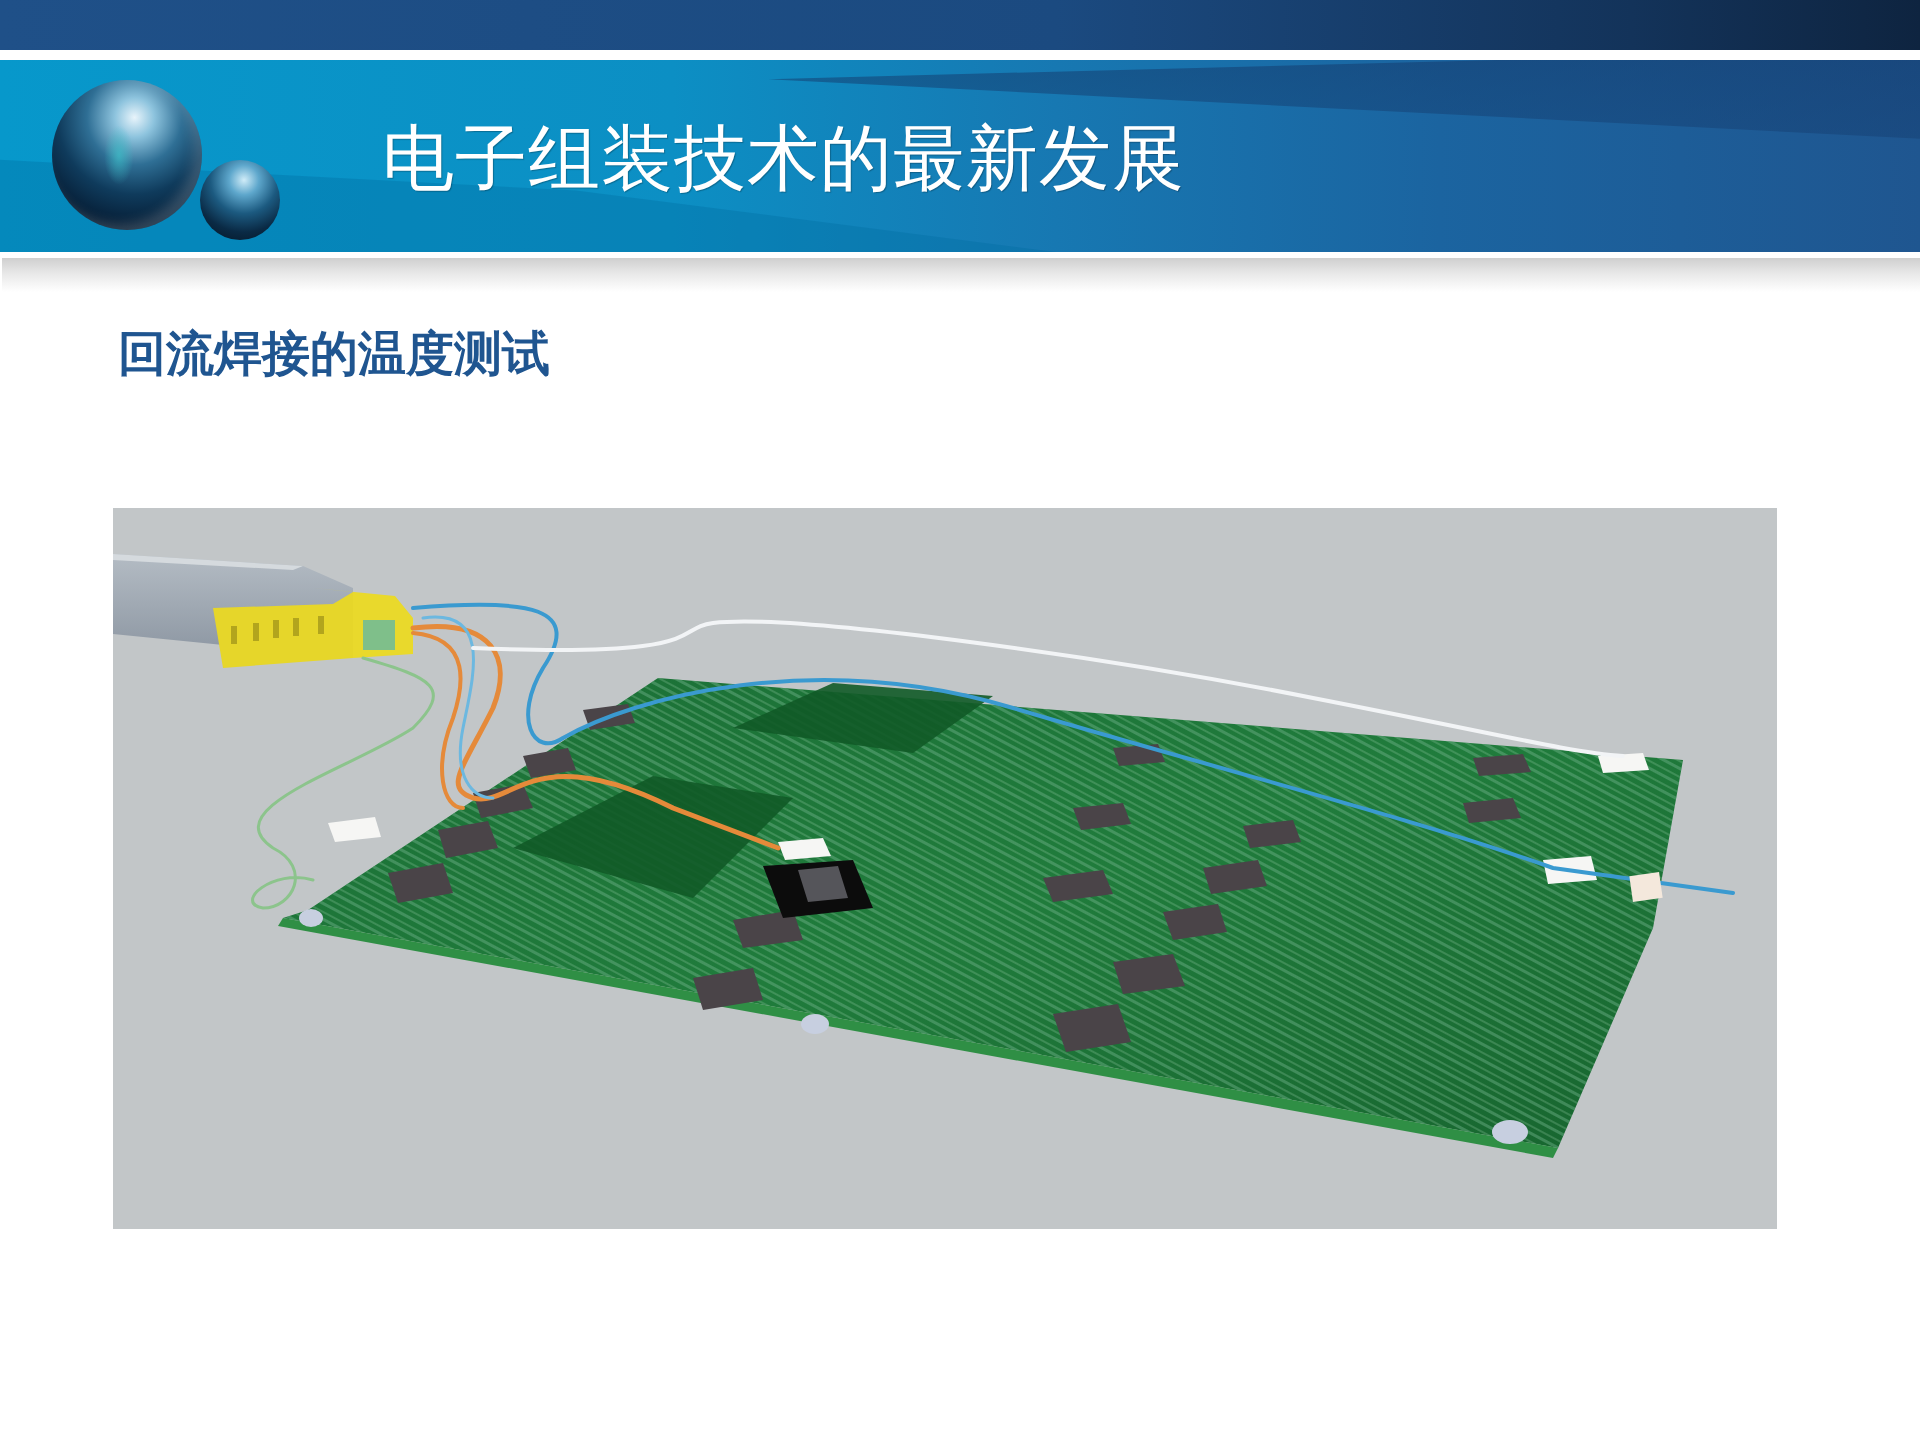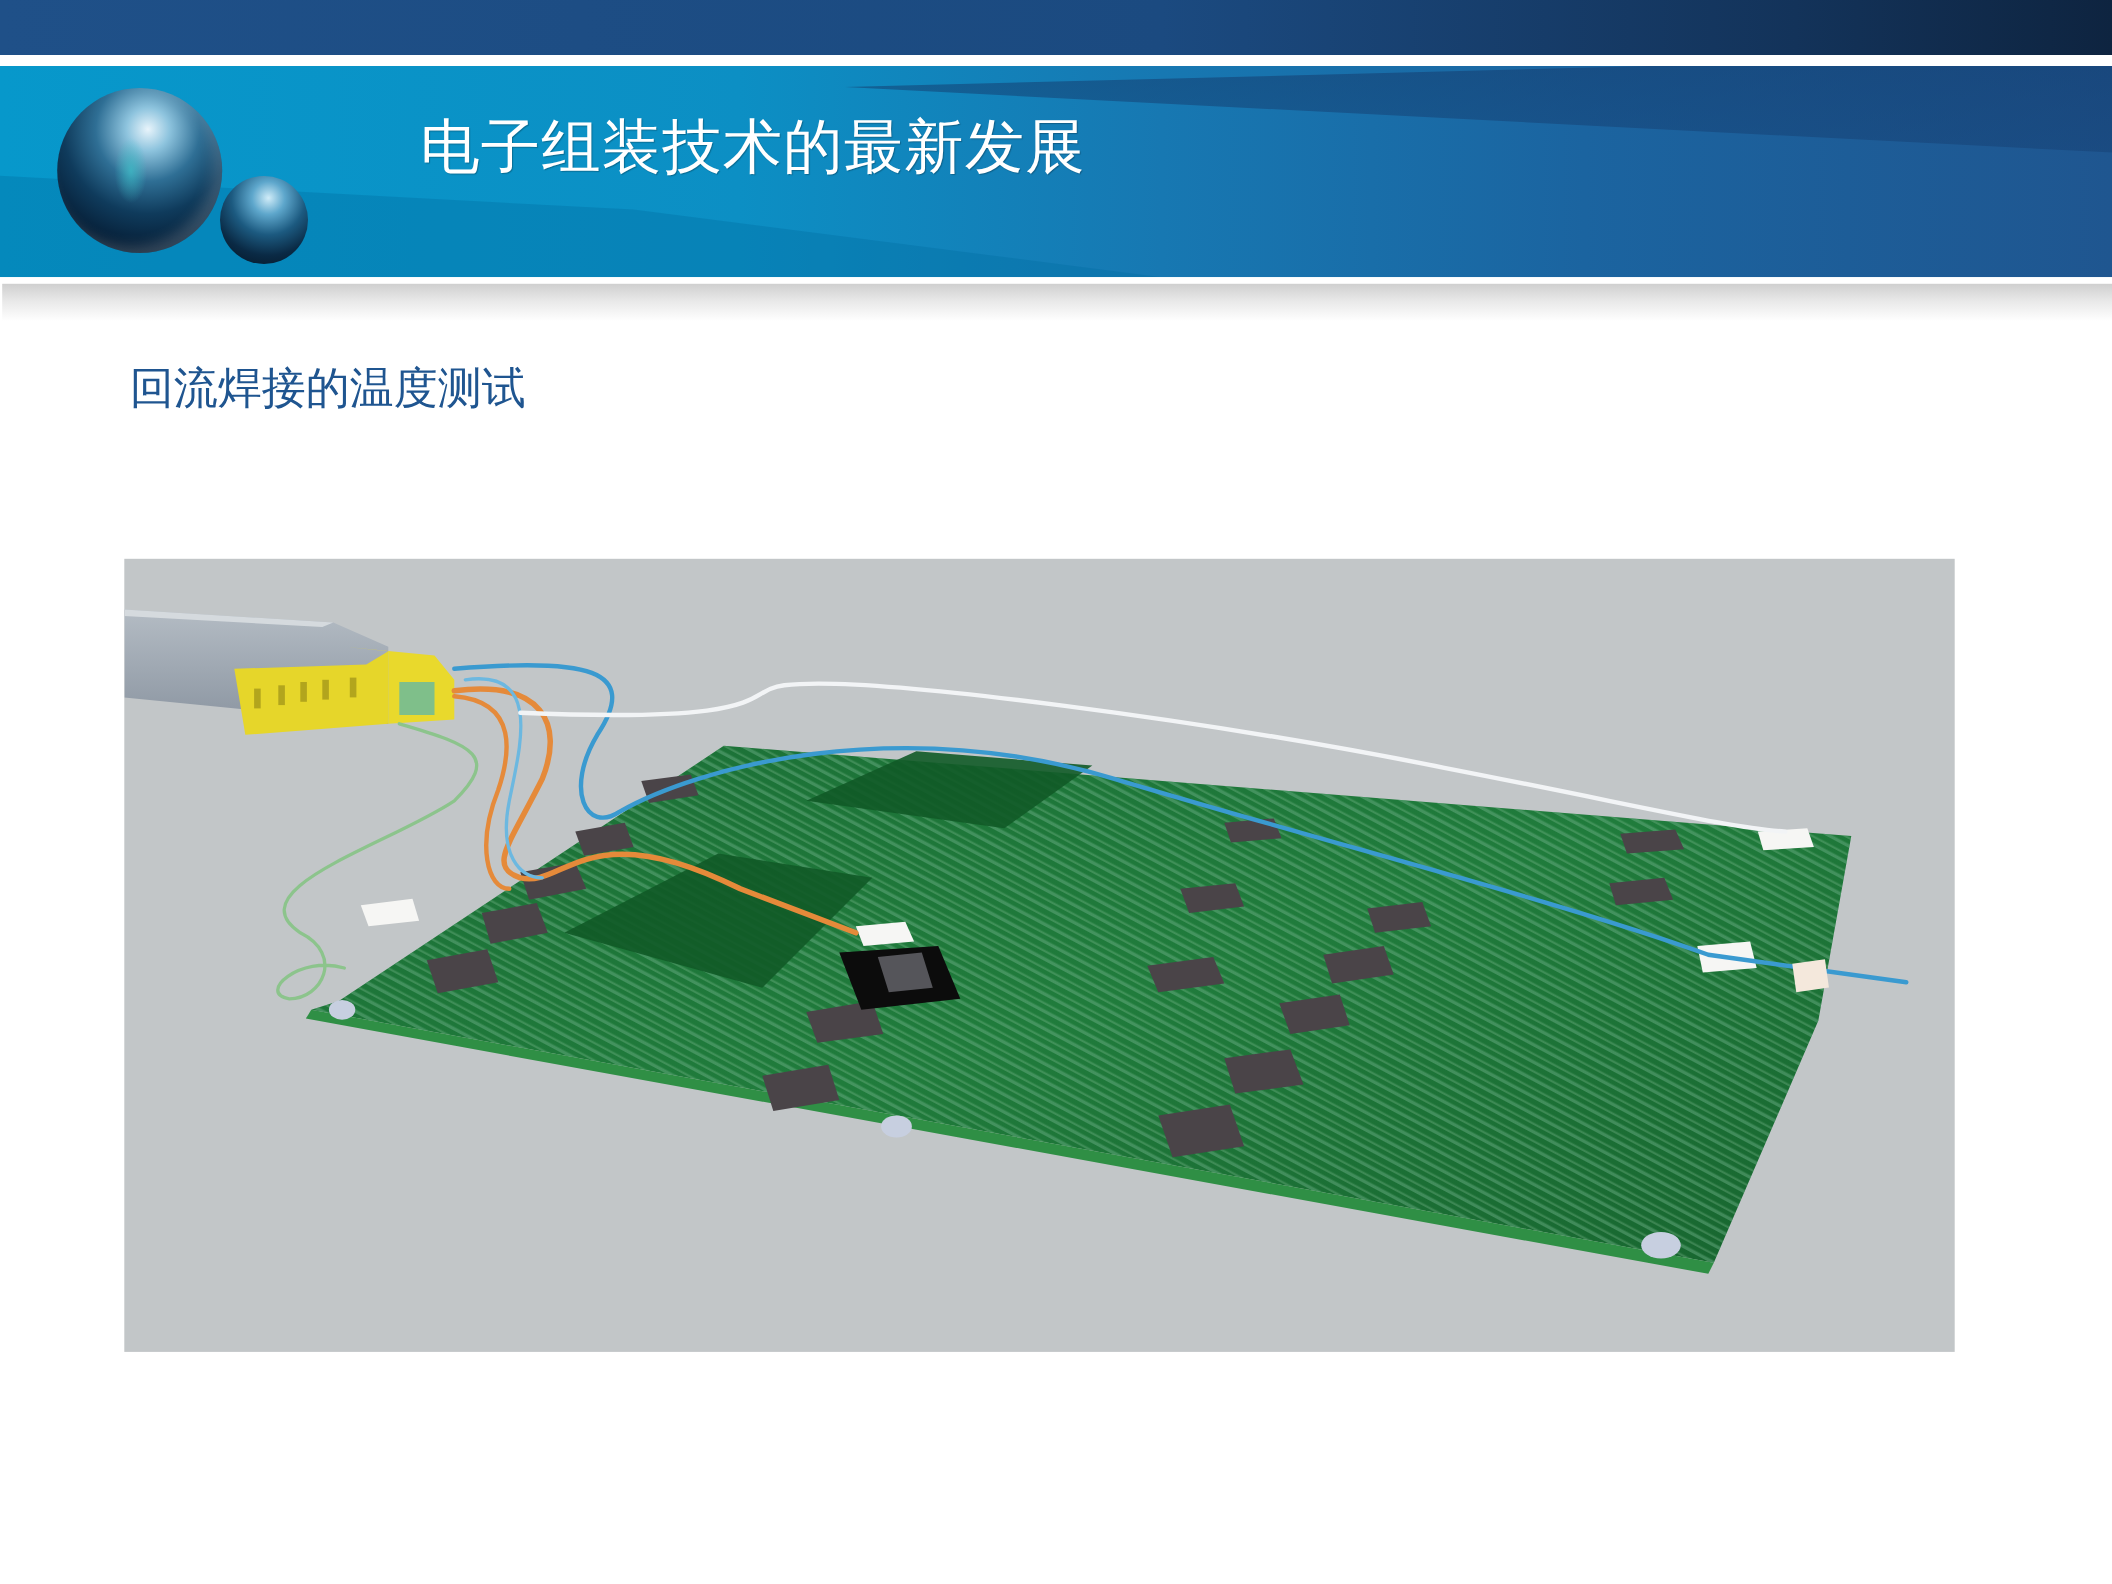--- a/index.html
+++ b/index.html
@@ -16,28 +16,28 @@
   .banner .wedge-bot { position:absolute; left:0; top:0; width:1920px; height:192px;
     background: rgba(0,110,160,0.35);
     clip-path: polygon(0 52%, 30% 68%, 55% 100%, 0 100%); }
   .logo-big { position:absolute; left:52px; top:80px; width:150px; height:150px; border-radius:50%;
     background: radial-gradient(circle at 55% 25%, #e8f4fb 0%, #8ec4de 14%, #2f6f95 34%, #0f3b5c 55%, #07213a 75%, #030d18 100%);
     box-shadow: inset -8px -6px 12px rgba(255,255,255,0.18); }
   .logo-big::after { content:""; position:absolute; left:52px; top:45px; width:30px; height:60px; border-radius:40%;
     background: radial-gradient(ellipse, rgba(60,190,200,0.75), rgba(20,120,150,0) 70%); }
   .logo-small { position:absolute; left:200px; top:160px; width:80px; height:80px; border-radius:50%;
     background: radial-gradient(circle at 55% 25%, #d0ecf8 0%, #5ea7cc 20%, #1c5a80 45%, #0a2a45 70%, #04121f 100%); }
-  .title { position:absolute; left:382px; top:84px; font-size:54px; line-height:100px; color:#ffffff;
+  .title { position:absolute; left:382px; top:108px; font-size:72px; line-height:100px; color:#ffffff;
     font-family: "DejaVu Serif", "Liberation Serif", serif; letter-spacing:1px; white-space:nowrap;
     text-shadow: 1px 1px 1px rgba(0,0,0,0.25); }
   .white-strip2 { position:absolute; left:0; top:252px; width:1920px; height:6px; background:#ffffff; }
   .shadow-band { position:absolute; left:2px; top:258px; width:1918px; height:34px;
     background: linear-gradient(180deg, #cfcfcf 0%, #e8e8e8 45%, #ffffff 100%); }
-  .subtitle { position:absolute; left:118px; top:318px; font-size:40px; line-height:70px; color:#1f5590;
-    font-family: "DejaVu Serif", "Liberation Serif", serif; white-space:nowrap; font-weight:normal; }
+  .subtitle { position:absolute; left:118px; top:318px; font-size:48px; line-height:70px; color:#1f5590;
+    font-family: "DejaVu Serif", "Liberation Serif", serif; white-space:nowrap; font-weight:bold; }
   .photo { position:absolute; left:113px; top:508px; width:1664px; height:721px; background:#c2c6c8; overflow:hidden; }
   .photo svg { position:absolute; left:0; top:0; }
 </style>
 </head>
 <body>
 
 <div class="top-band"></div>
 <div class="white-strip"></div>
 
 <div class="banner">

